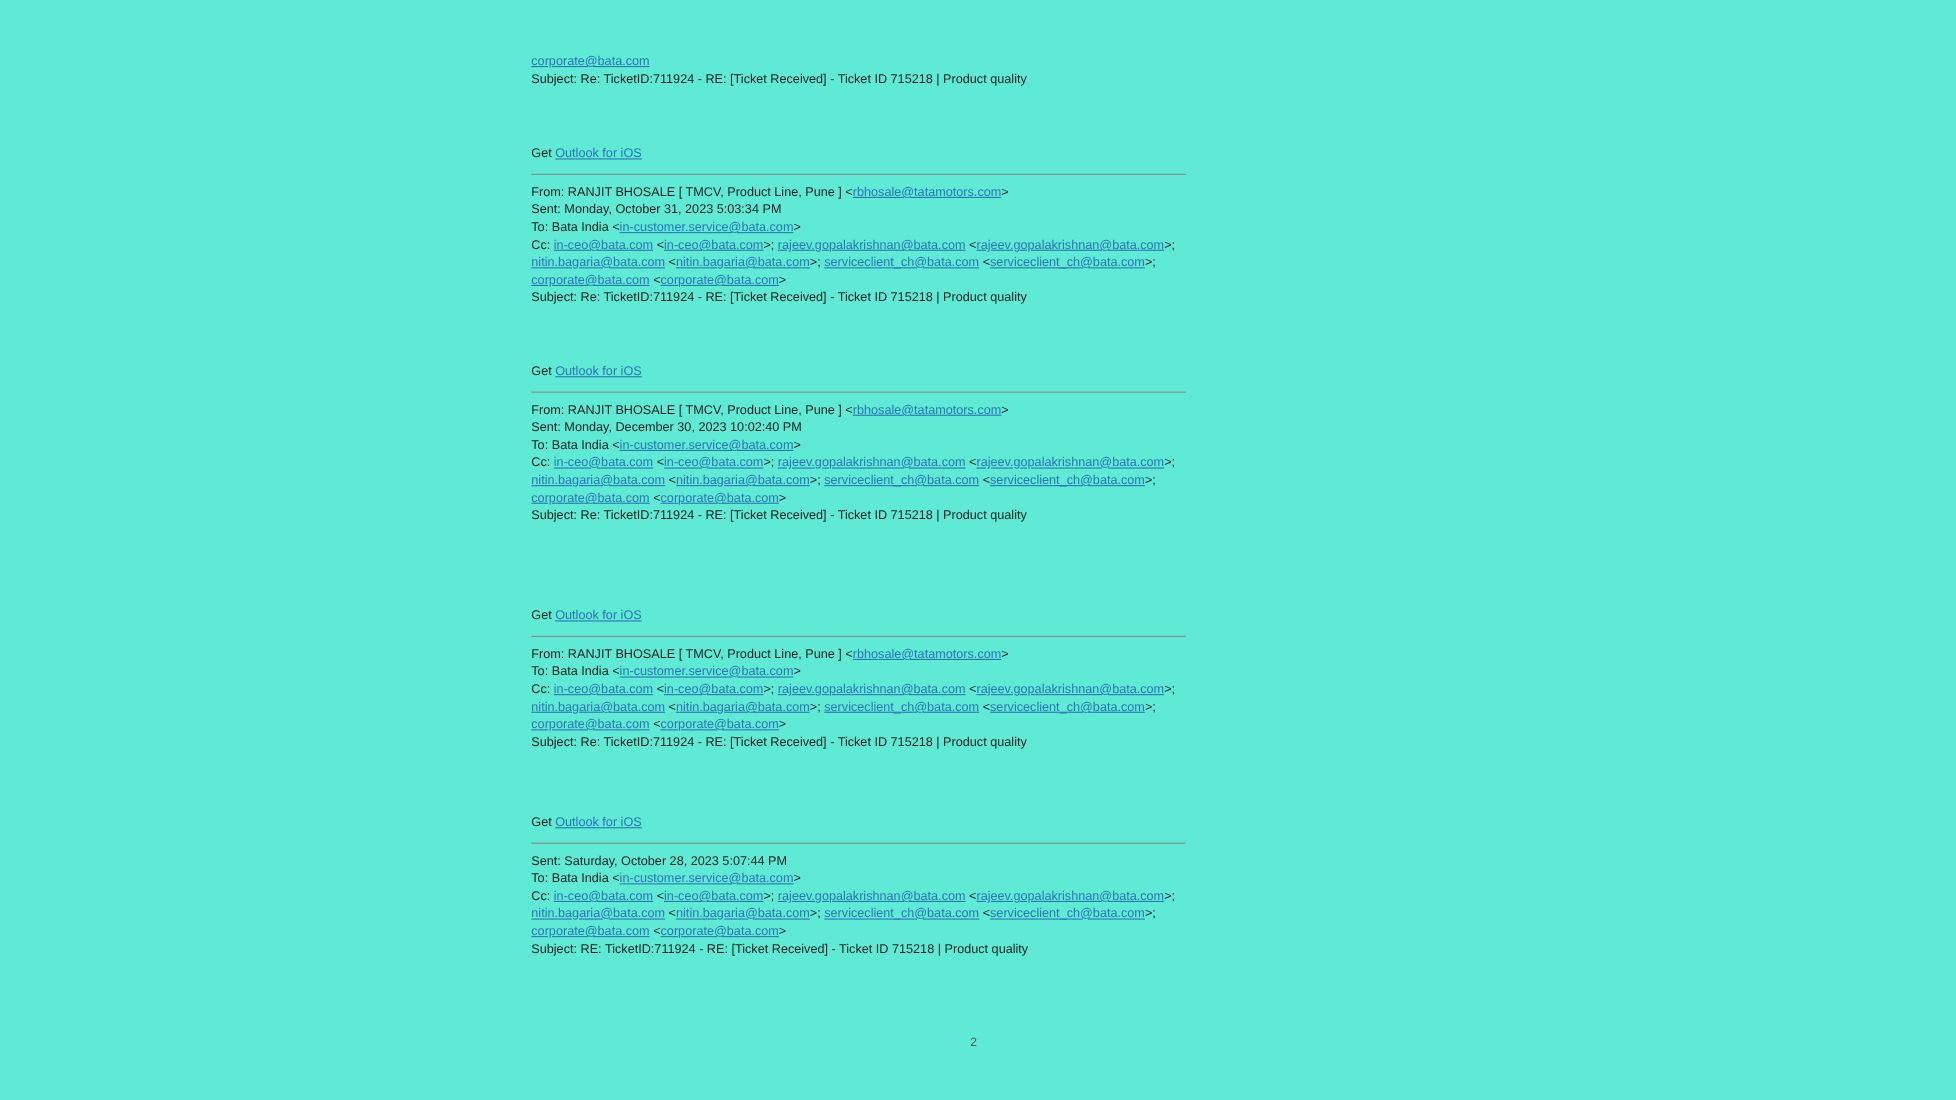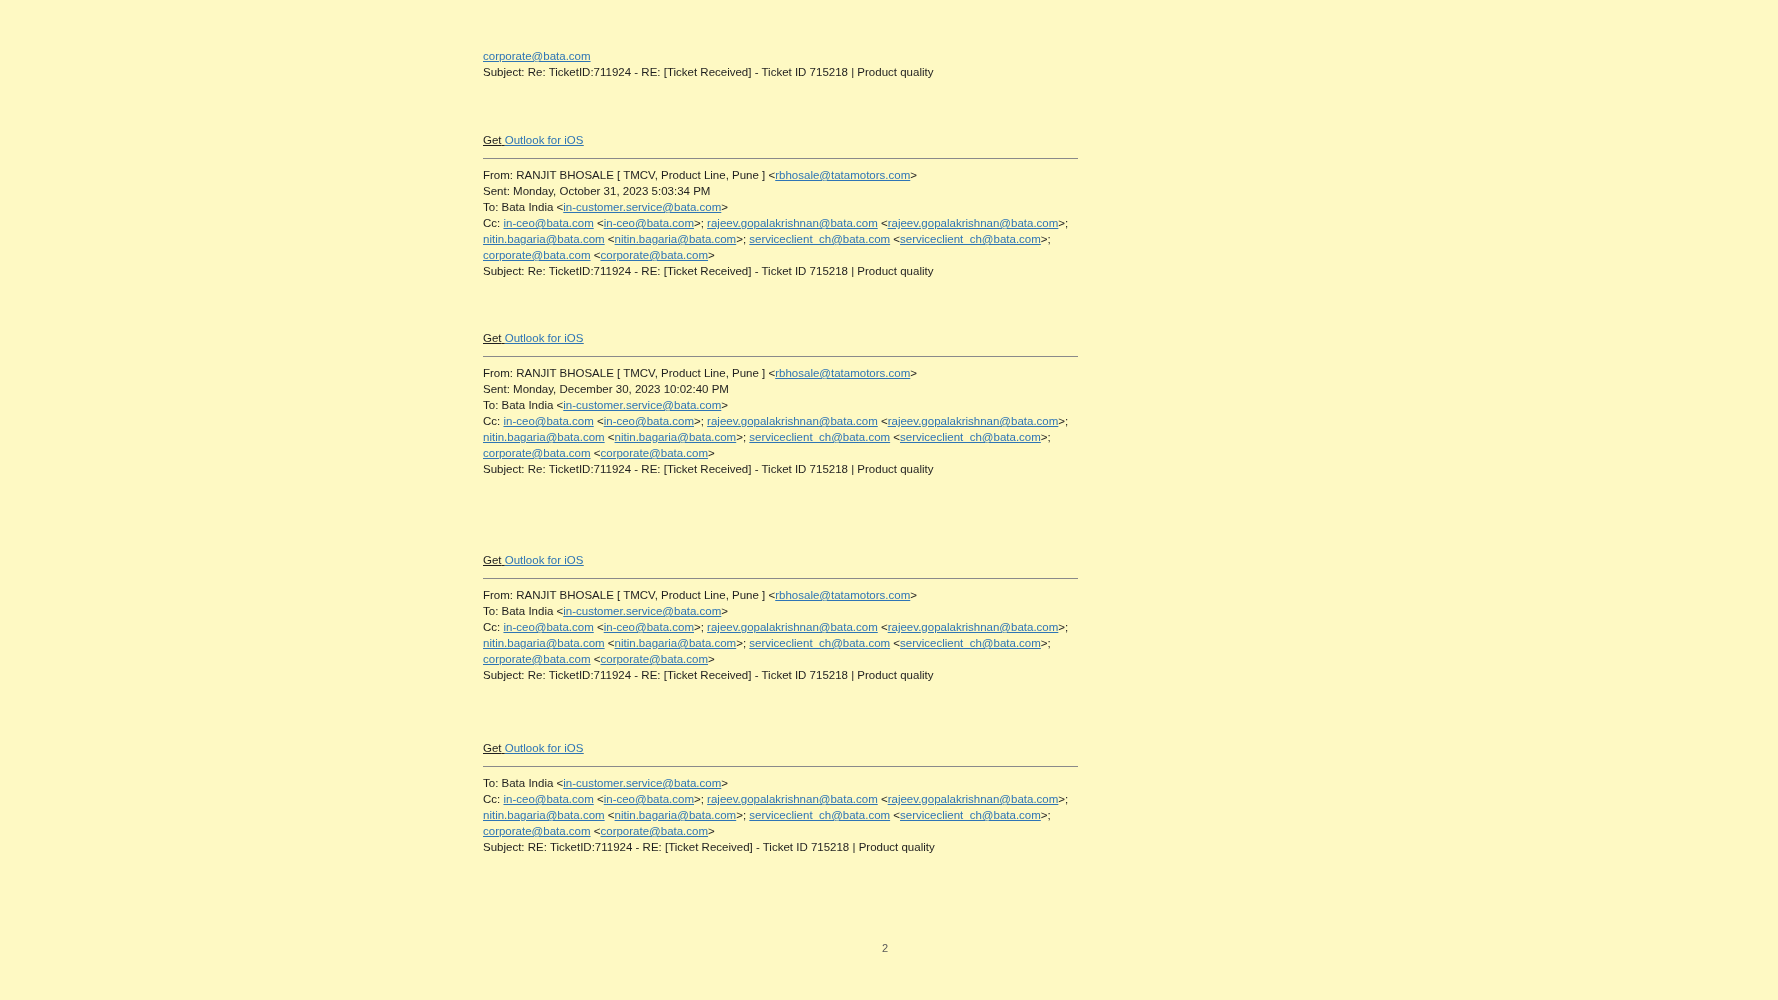--- a/index.html
+++ b/index.html
@@ -1,20 +1,20 @@
 <!DOCTYPE html>
 <html><head>
 <meta charset="utf-8">
 <style>
   html, body { margin: 0; padding: 0; background: #ffffff; }
   .page {
     position: relative;
     width: 1778px;
     height: 1000px;
-    background: #fef9c3;
+    background: #5eead4;
     font-family: "Liberation Sans", sans-serif;
     color: #1f1f1f;
     overflow: hidden;
   }
   .doc {
     position: absolute;
     left: 483px;
     top: 48px;
     width: 595px;
   }
@@ -30,21 +30,21 @@
     text-decoration: underline;
     cursor: pointer;
   }
   .sep {
     border: 0;
     border-top: 1px solid #8a8a8a;
     height: 0;
     margin: 10px 0 8px 0;
     width: 595px;
   }
-  .get-line { margin-top: 52px; text-decoration: underline; }
+  .get-line { margin-top: 52px; }
   .gap-b2 { margin-top: 51px; }
   .gap-b3 { margin-top: 75px; }
   .gap-b4 { margin-top: 57px; }
   .page-number {
     position: absolute;
     left: 882px;
     top: 941px;
     font-size: 11px;
     line-height: 14px;
     color: #595959;
@@ -162,20 +162,24 @@
       </div>
     </div>
 
     <div>
       <div class="line get-line gap-b4">
         <span>Get</span>
         <a class="lnk">Outlook for iOS</a>
       </div>
       <hr class="sep">
       <div class="line">
+        <b class="lbl">Sent:</b>
+        <span>Saturday, October 28, 2023 5:07:44 PM</span>
+      </div>
+      <div class="line">
         <b class="lbl">To:</b>
         <span><span>Bata India &lt;</span><a class="lnk">in-customer.service@bata.com</a><span>&gt;</span></span>
       </div>
       <div class="line">
         <b class="lbl">Cc:</b>
         <span><a class="lnk">in-ceo@bata.com</a><span> &lt;</span><a class="lnk">in-ceo@bata.com</a><span>&gt;; </span><a class="lnk">rajeev.gopalakrishnan@bata.com</a><span> &lt;</span><a class="lnk">rajeev.gopalakrishnan@bata.com</a><span>&gt;;</span></span>
       </div>
       <div class="line">
         <span><a class="lnk">nitin.bagaria@bata.com</a><span> &lt;</span><a class="lnk">nitin.bagaria@bata.com</a><span>&gt;; </span><a class="lnk">serviceclient_ch@bata.com</a><span> &lt;</span><a class="lnk">serviceclient_ch@bata.com</a><span>&gt;;</span></span>
       </div>

